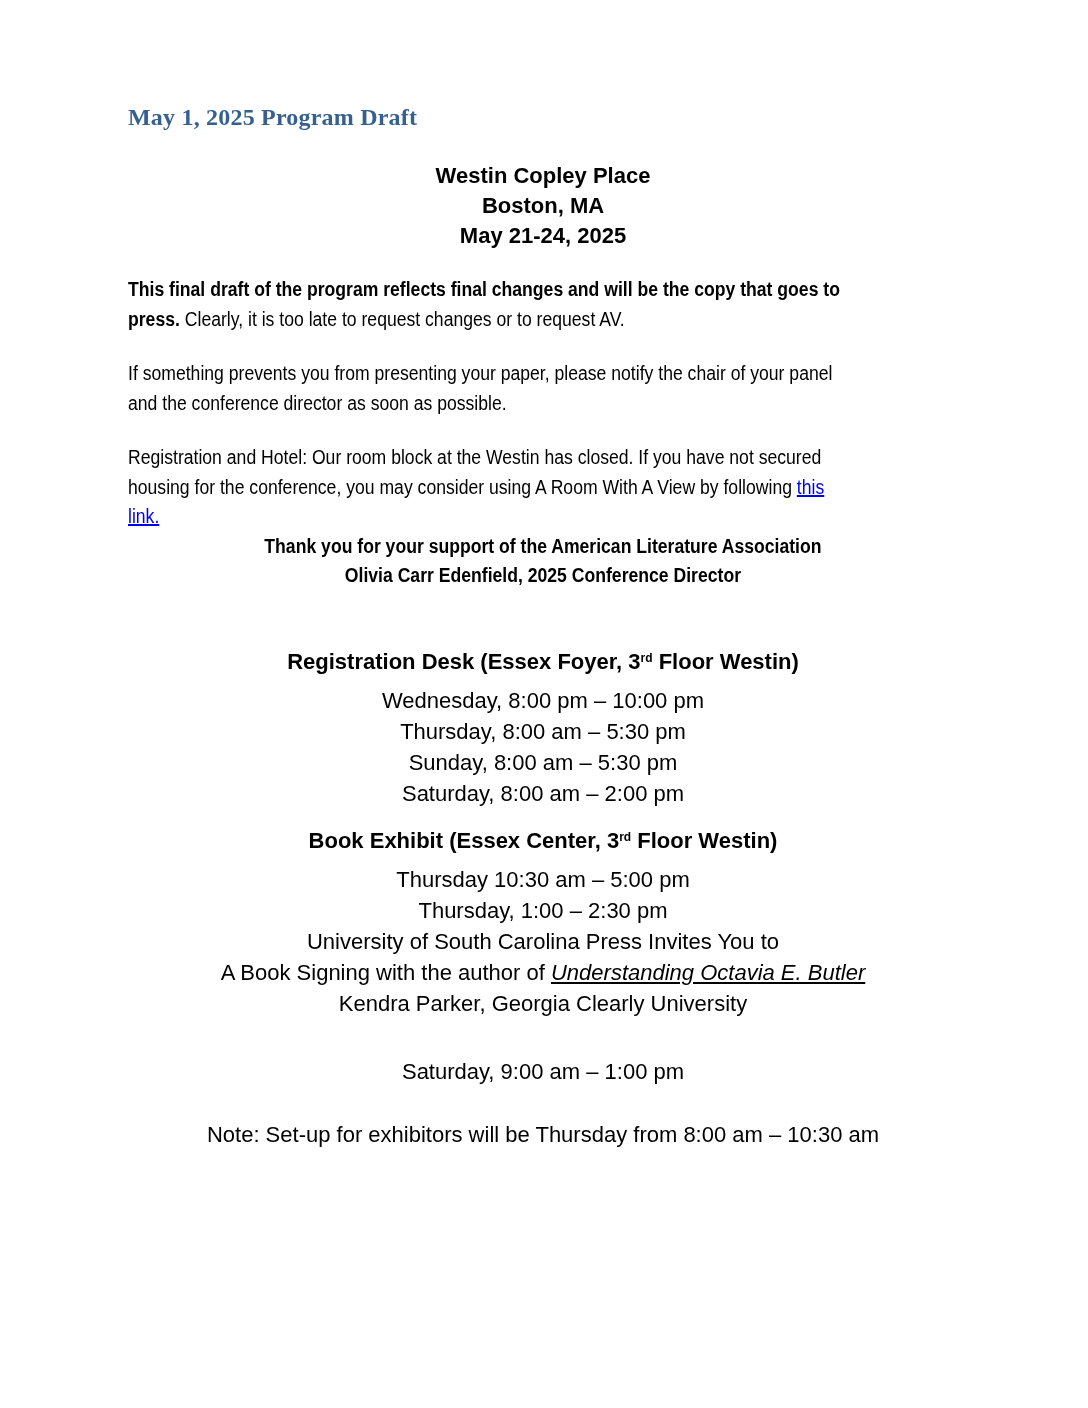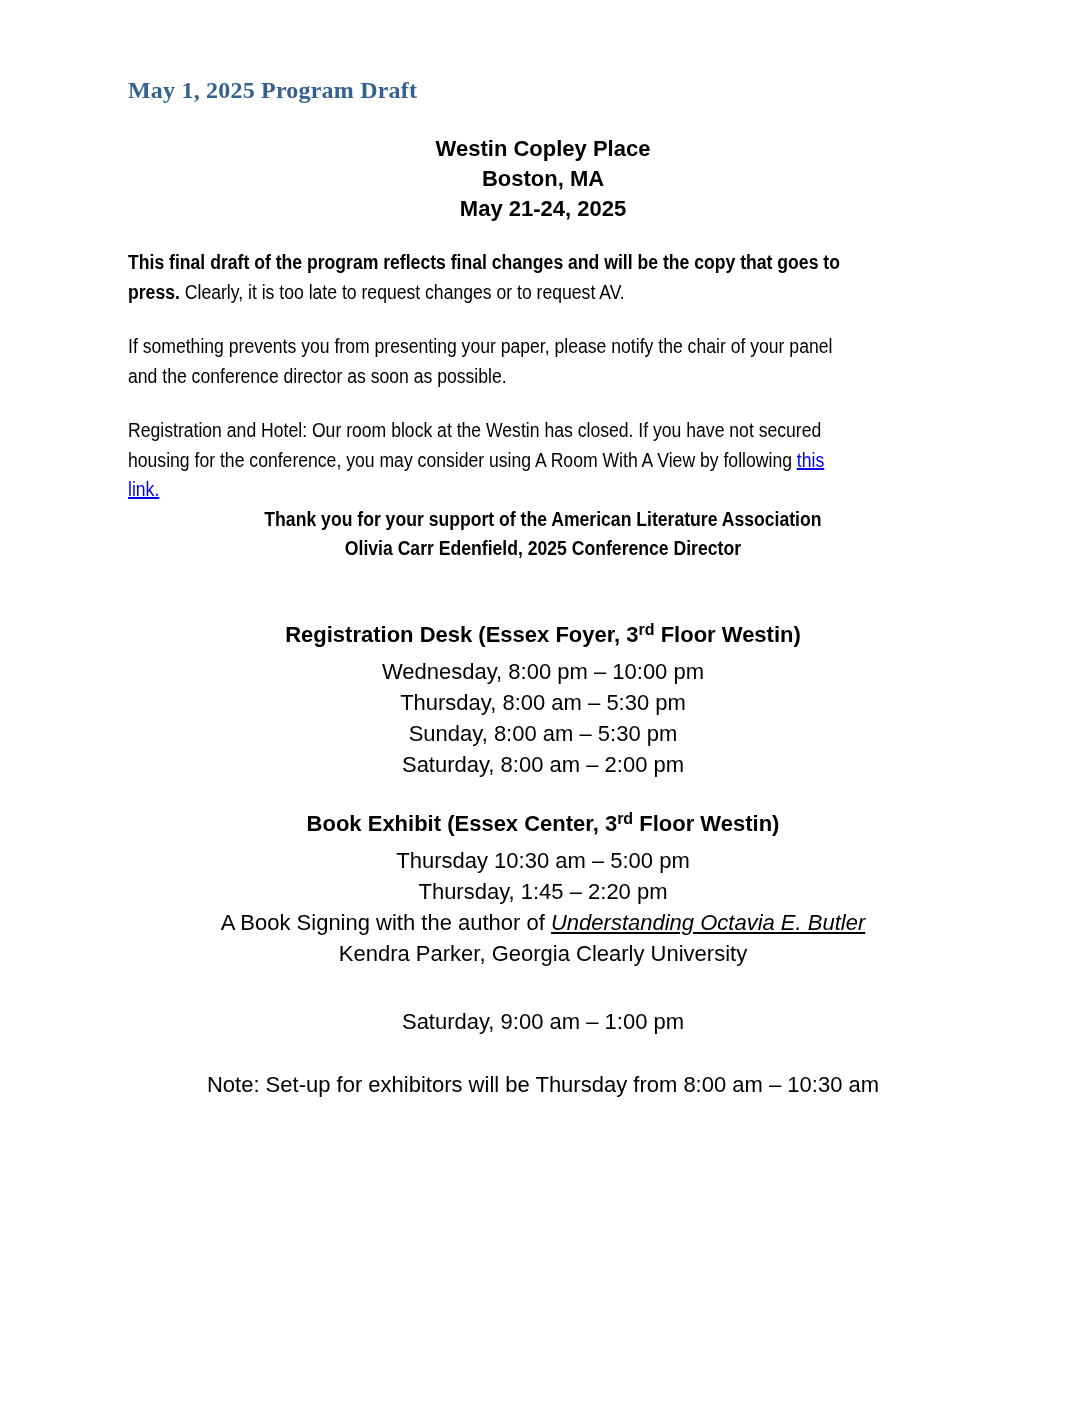--- a/index.html
+++ b/index.html
@@ -2,47 +2,47 @@
 <html style="--title-color: #36618f; --link-color: #0000ee;"><head>
 <meta charset="utf-8">
 <style>
   html,body { margin:0; padding:0; background:#ffffff; }
   .page {
     position:relative; width:1088px; height:1408px; background:#ffffff;
     overflow:hidden; color:#000;
     font-family:"Liberation Sans","DejaVu Sans",sans-serif;
   }
   .doc-title {
-    margin:0 0 0 128px; padding-top:76px;
+    margin:0 0 0 128px; padding-top:103px;
     font-family:"Liberation Serif","DejaVu Serif",serif;
     font-weight:bold; font-size:24px; line-height:28px; letter-spacing:0.2px;
     color:var(--title-color,#36618f);
   }
   .venue {
     margin:30px 0 0 128px; width:830px; text-align:center;
     font-weight:bold; font-size:22px; line-height:30px;
   }
   
   .cond {
     margin:24px 0 0 128px; width:943px;
     transform:scaleX(0.88); transform-origin:0 0;
     font-size:20px; line-height:29.5px;
   }
   .para { margin:0 0 25px 0; }
   .support { text-align:center; font-weight:bold; }
   .line { white-space:nowrap; }
   .sched { margin-left:128px; width:830px; text-align:center; font-size:22px; line-height:31px; }
   .reg   { margin-top:55px; }
-  .book  { margin-top:28px; }
+  .book  { margin-top:16px; }
   .extra { margin-top:37px; }
   .note-block { margin-top:32px; }
   .sec-heading { font-weight:bold; margin-bottom:4px; }
   .b { font-weight:bold; }
   .i { font-style:italic;text-decoration:underline; }
-  .sup { font-size:16px; position:relative; top:-7px; }
+  .sup { font-size:12px; position:relative; top:-7px; }
   .link { color:var(--link-color,#0000ee); text-decoration:underline; cursor:pointer; }
 </style>
 </head>
 <body>
 
 <div class="page">
 
   <h1 class="doc-title">May 1, 2025 Program Draft</h1>
 
   <div class="venue">
@@ -82,21 +82,22 @@
         <div class="line"><span>Saturday, 8:00 am – 2:00 pm</span></div>
       </div>
   </div>
 
   <div class="sched book">
     <div class="sec-heading">
         <div class="line"><span class="b">Book Exhibit (Essex Center, 3</span><span class="b sup">rd</span><span class="b"> Floor Westin)</span></div>
       </div>
     <div>
         <div class="line"><span>Thursday 10:30 am – 5:00 pm</span></div>
-        <div class="line"><span>Thursday, 1:45 – 2:20 pm</span></div>
+        <div class="line"><span>Thursday, 1:00 – 2:30 pm</span></div>
+        <div class="line"><span>University of South Carolina Press Invites You to</span></div>
         <div class="line"><span>A Book Signing with the author of </span><span class="i">Understanding Octavia E. Butler</span></div>
         <div class="line"><span>Kendra Parker, Georgia Clearly University</span></div>
       </div>
   </div>
 
   <div class="sched extra">
       <div class="line"><span>Saturday, 9:00 am – 1:00 pm</span></div>
     </div>
 
   <div class="sched note-block">

